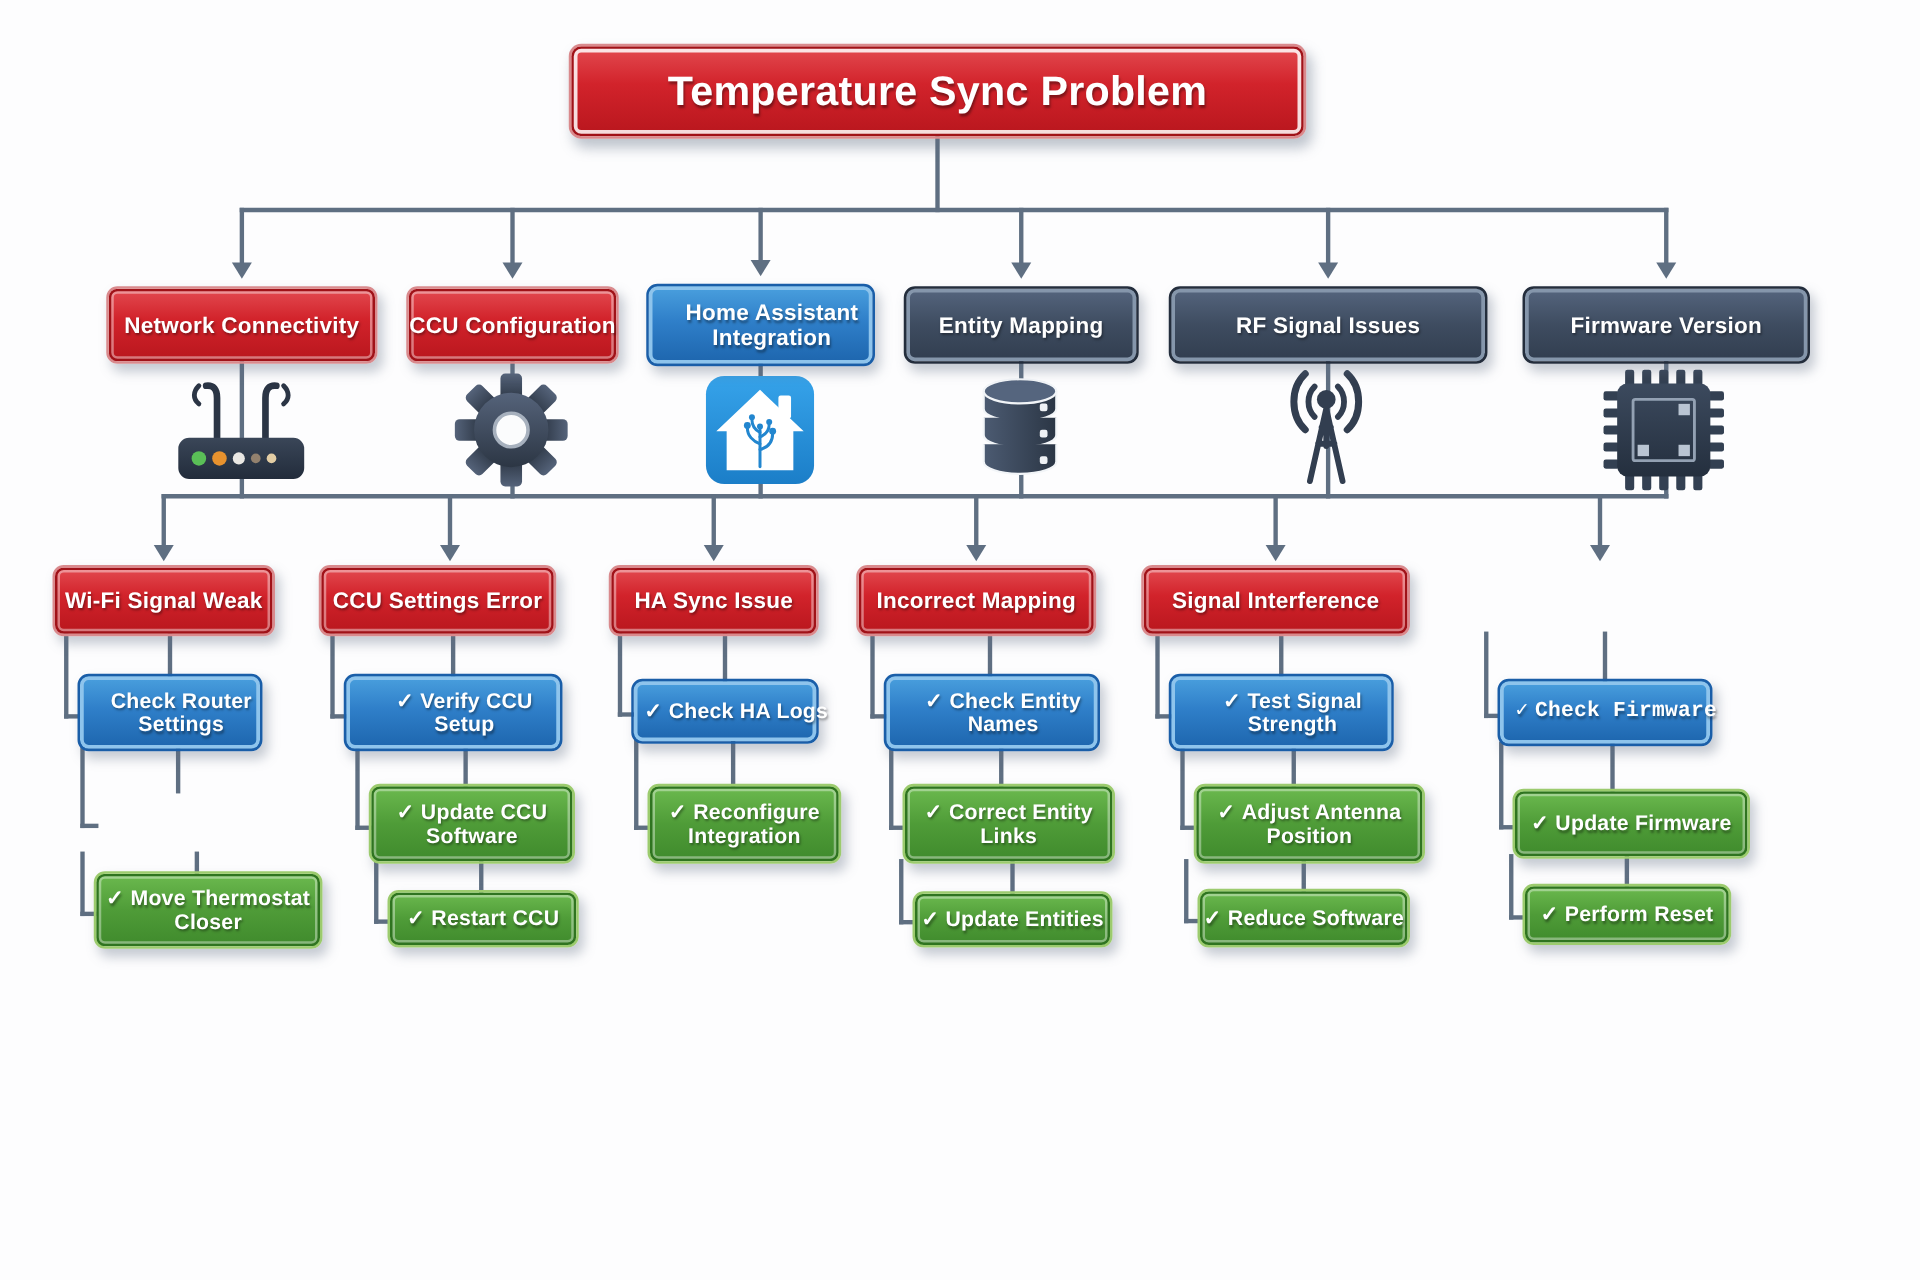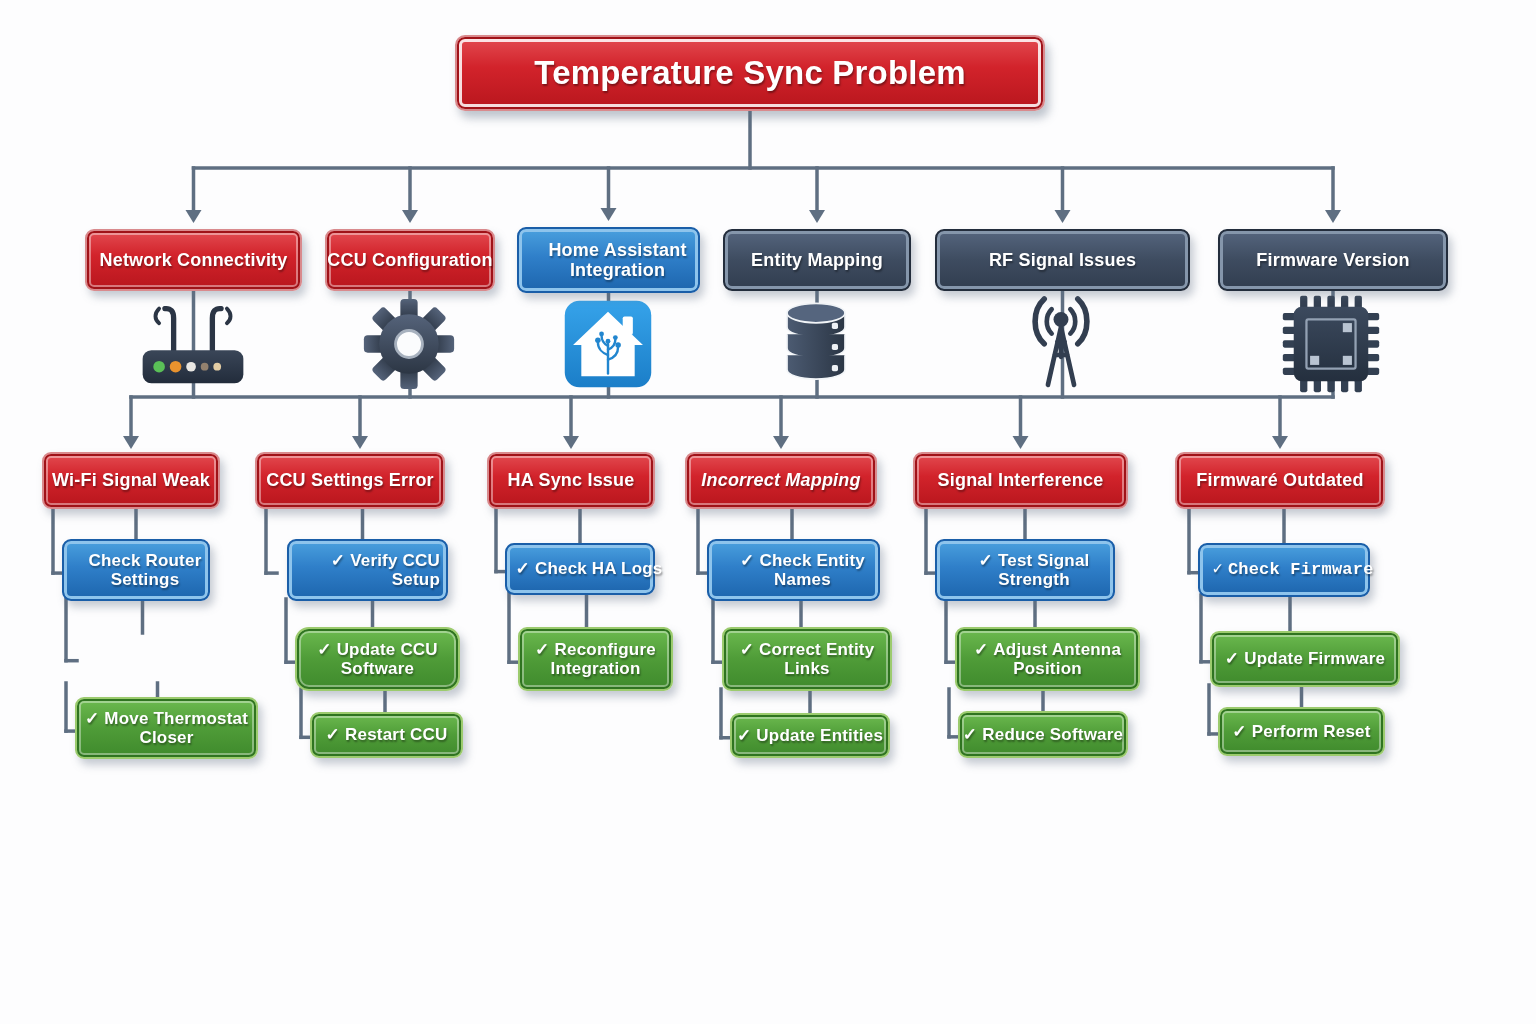--- a/index.html
+++ b/index.html
@@ -288,44 +288,43 @@
       <rect x="28" y="28" width="54" height="54" rx="2" fill="none" stroke="#93a1b3" stroke-width="2.5"></rect>
       <rect x="68" y="32" width="10" height="10" fill="#b9c4d2"></rect>
       <rect x="32" y="68" width="10" height="10" fill="#b9c4d2"></rect>
       <rect x="68" y="68" width="10" height="10" fill="#b9c4d2"></rect>
     </svg>
   </div>
 
   <div class="fbox red issue" id="b-issue-0" style="left:42px;top:452px;width:178px;height:57px;">Wi-Fi Signal Weak</div>
   <div class="fbox red issue" id="b-issue-1" style="left:255px;top:452px;width:190px;height:57px;">CCU Settings Error</div>
   <div class="fbox red issue" id="b-issue-2" style="left:487px;top:452px;width:168px;height:57px;">HA Sync Issue</div>
-  <div class="fbox red issue" id="b-issue-3" style="left:685px;top:452px;width:192px;height:57px;font-style:italic;">Incorrect Mapping</div>
+  <div class="fbox red issue" id="b-issue-3" style="left:685px;top:452px;width:192px;height:57px;">Incorrect Mapping</div>
   <div class="fbox red issue" id="b-issue-4" style="left:913px;top:452px;width:215px;height:57px;">Signal Interference</div>
-  <div class="fbox red issue" id="b-issue-5" style="left:1175px;top:452px;width:210px;height:57px;">Firmwaré Outdated</div>
 
   <div class="fbox blue action" id="b-action-0" style="left:62px;top:539px;width:148px;height:62px;">
     <span>Check Router Settings</span>
     </div>
-  <div class="fbox blue action" id="b-action-1" style="left:287px;top:539px;width:161px;height:62px;text-align:right;">
+  <div class="fbox blue action" id="b-action-1" style="left:275px;top:539px;width:175px;height:62px;">
     <span><span class="chk">✓</span><span>Verify CCU Setup</span></span>
     </div>
   <div class="fbox blue action nowrap" id="b-action-2" style="left:505px;top:543px;width:150px;height:52px;">
     <span><span class="chk">✓</span><span>Check HA Logs</span></span>
     </div>
   <div class="fbox blue action" id="b-action-3" style="left:707px;top:539px;width:173px;height:62px;">
     <span><span class="chk">✓</span><span>Check Entity Names</span></span>
     </div>
   <div class="fbox blue action" id="b-action-4" style="left:935px;top:539px;width:180px;height:62px;">
     <span><span class="chk">✓</span><span>Test Signal Strength</span></span>
     </div>
   <div class="fbox blue action nowrap" id="b-action-5" style="left:1198px;top:543px;width:172px;height:54px;font-family:Liberation Mono, monospace;">
     <span><span class="chk">✓</span><span>Check Firmware</span></span>
     </div>
 
-  <div class="fbox green step" id="b-step-1-0" style="left:295px;top:627px;width:165px;height:64px;border-radius:14px;">
+  <div class="fbox green step" id="b-step-1-0" style="left:295px;top:627px;width:165px;height:64px;">
     <span><span class="chk">✓</span><span>Update CCU Software</span></span>
     </div>
   <div class="fbox green step" id="b-step-2-0" style="left:518px;top:627px;width:155px;height:64px;">
     <span><span class="chk">✓</span><span>Reconfigure Integration</span></span>
     </div>
   <div class="fbox green step" id="b-step-3-0" style="left:722px;top:627px;width:170px;height:64px;">
     <span><span class="chk">✓</span><span>Correct Entity Links</span></span>
     </div>
   <div class="fbox green step" id="b-step-4-0" style="left:955px;top:627px;width:185px;height:64px;">
     <span><span class="chk">✓</span><span>Adjust Antenna Position</span></span>

